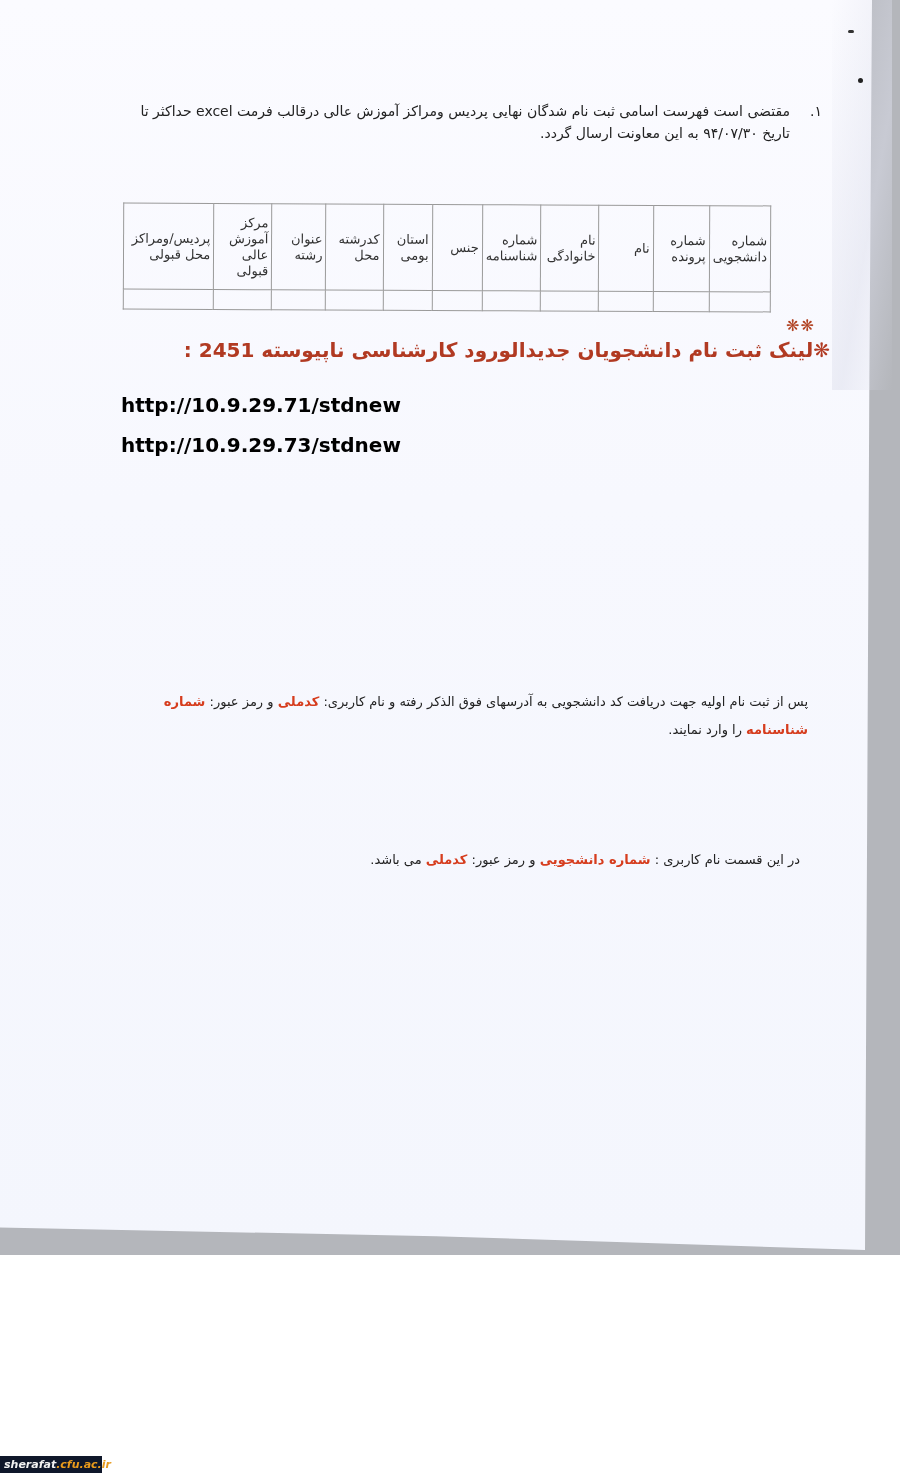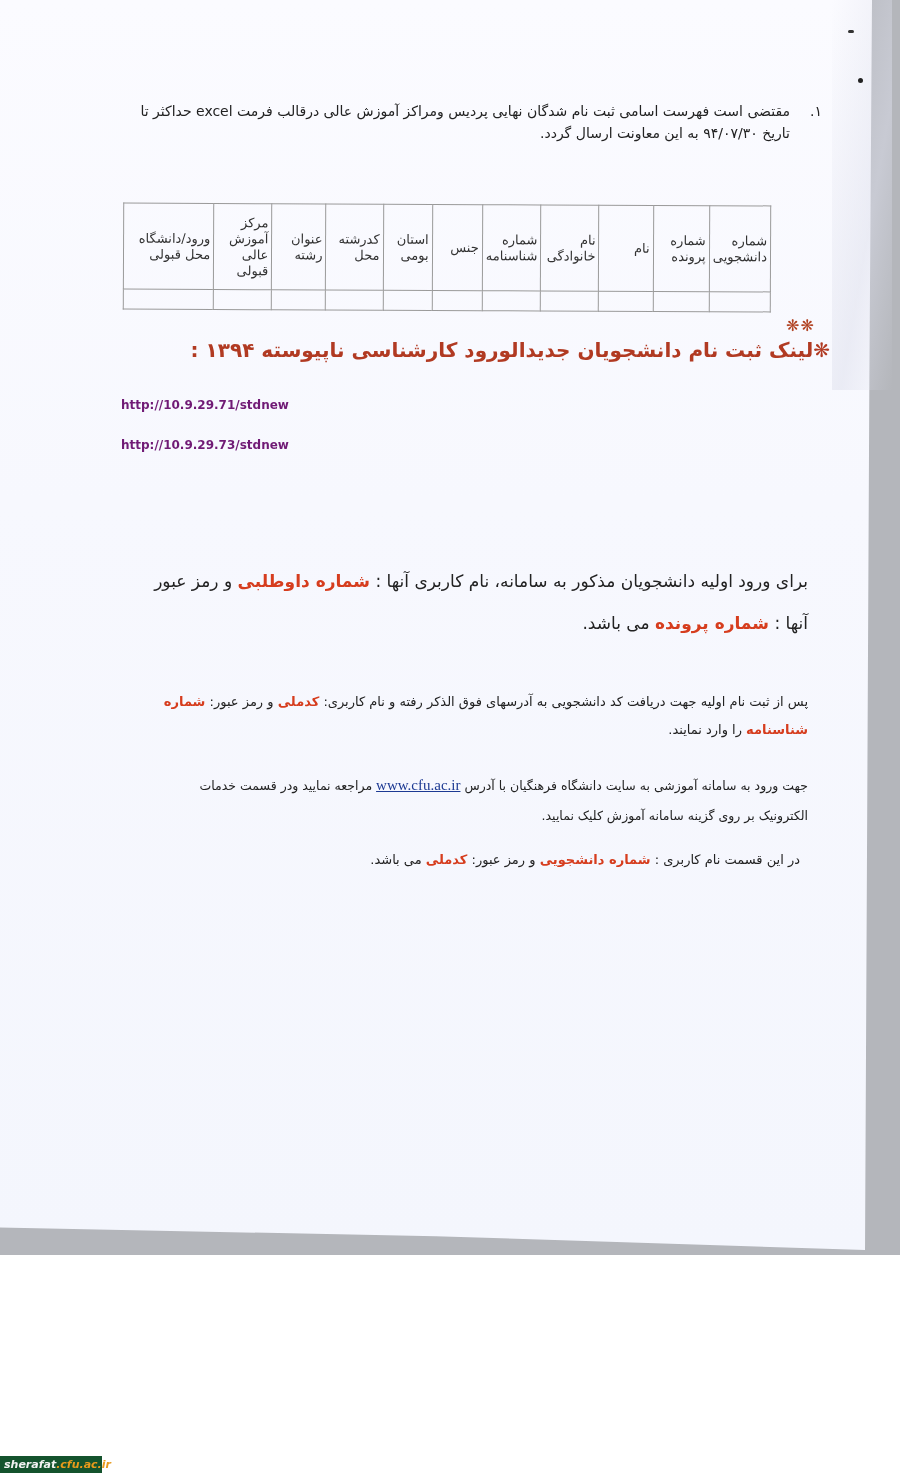--- a/index.html
+++ b/index.html
@@ -48,22 +48,22 @@
       position: absolute; left: 786px; top: 316px; color: #b04020; font-size: 16px; letter-spacing: 1px;
     }
     .heading {
       position: absolute; left: 190px; top: 338px; width: 640px;
       font-family: "DejaVu Sans", sans-serif; font-weight: bold; font-size: 20px; color: #b13a22;
       white-space: nowrap;
     }
 
     .links { position: absolute; left: 121px; top: 394px; }
     .link {
-      display: block; font-family: "DejaVu Sans", sans-serif; font-weight: bold; font-size: 12px;
-      color: #701a75; text-decoration: none; height: 40px; line-height: 22px;
+      display: block; font-family: "DejaVu Sans", sans-serif; font-weight: bold; font-size: 20px;
+      color: #000000; text-decoration: none; height: 40px; line-height: 22px;
     }
 
     .para1 {
       position: absolute; left: 128px; top: 560px; width: 680px;
       font-size: 17px; line-height: 42px; color: #222;
     }
     .red { color: #d63d1e; font-weight: bold; }
 
     .para2 {
       position: absolute; left: 160px; top: 688px; width: 648px;
@@ -74,21 +74,21 @@
       font-size: 12.5px; line-height: 30px; color: #222;
     }
     .para3 a { color: #1d3a93; text-decoration: underline; font-family: "Liberation Serif", serif; font-size: 15px; }
     .para4 {
       position: absolute; left: 350px; top: 848px; width: 450px;
       font-size: 13px; line-height: 24px; color: #222;
     }
 
     .watermark {
       position: absolute; left: 0; top: 1456px; width: 102px; height: 17px;
-      background: #14532d; font-family: "DejaVu Sans", sans-serif; font-style: italic; font-weight: bold;
+      background: #0f172a; font-family: "DejaVu Sans", sans-serif; font-style: italic; font-weight: bold;
       font-size: 11px; line-height: 17px; padding-left: 4px; white-space: nowrap;
     }
     .wm-a { color: #f2f2f2; }
     .wm-b { color: #e89a1c; }
   </style>
 </head>
 <body>
 
 <div class="scan-area">
   <div class="paper"></div>
@@ -107,21 +107,21 @@
         <th style="width:58px">شماره دانشجویی</th>
         <th style="width:56px">شماره پرونده</th>
         <th style="width:54px">نام</th>
         <th style="width:58px">نام خانوادگی</th>
         <th style="width:58px">شماره شناسنامه</th>
         <th style="width:50px">جنس</th>
         <th style="width:49px">استان بومی</th>
         <th style="width:57px">کدرشته محل</th>
         <th style="width:54px">عنوان رشته</th>
         <th style="width:58px">مرکز آموزش عالی قبولی</th>
-        <th style="width:90px">ورود/دانشگاه محل قبولی</th>
+        <th style="width:90px">پردیس/ومراکز محل قبولی</th>
       </tr>
     </thead>
     <tbody>
       <tr>
         <td></td>
         <td></td>
         <td></td>
         <td></td>
         <td></td>
         <td></td>
@@ -129,38 +129,32 @@
         <td></td>
         <td></td>
         <td></td>
         <td></td>
       </tr>
     </tbody>
   </table>
 
   <div class="stars">❋❋</div>
 
-  <div class="heading rtl">❋لینک ثبت نام دانشجویان جدیدالورود کارشناسی ناپیوسته ۱۳۹۴ :</div>
+  <div class="heading rtl">❋لینک ثبت نام دانشجویان جدیدالورود کارشناسی ناپیوسته 2451 :</div>
 
   <div class="links">
     <a class="link">http://10.9.29.71/stdnew</a>
     <a class="link">http://10.9.29.73/stdnew</a>
   </div>
 
-  <div class="para1 rtl">
-    <span>برای ورود اولیه دانشجویان مذکور به سامانه، نام کاربری آنها : </span><span class="red">شماره داوطلبی</span><span> و  رمز عبور آنها : </span><span class="red">شماره پرونده</span><span> می باشد.</span>
-  </div>
 
   <div class="para2 rtl">
     <span>پس از ثبت نام اولیه جهت دریافت کد دانشجویی به آدرسهای فوق الذکر رفته و نام کاربری: </span><span class="red">کدملی</span><span> و  رمز عبور: </span><span class="red">شماره شناسنامه</span><span> را وارد نمایند.</span>
   </div>
 
-  <div class="para3 rtl">
-    <span>جهت ورود به سامانه آموزشی به سایت دانشگاه فرهنگیان با آدرس </span><a>www.cfu.ac.ir</a><span>  مراجعه نمایید ودر قسمت خدمات الکترونیک بر روی گزینه سامانه آموزش کلیک نمایید.</span>
-  </div>
 
   <div class="para4 rtl">
     <span>در این قسمت نام کاربری : </span><span class="red">شماره دانشجویی</span><span>  و  رمز عبور: </span><span class="red">کدملی</span><span> می باشد.</span>
   </div>
 </div>
 
 <div class="watermark">
   <span class="wm-a">sherafat</span><span class="wm-b">.cfu.ac.ir</span>
 </div>
 

